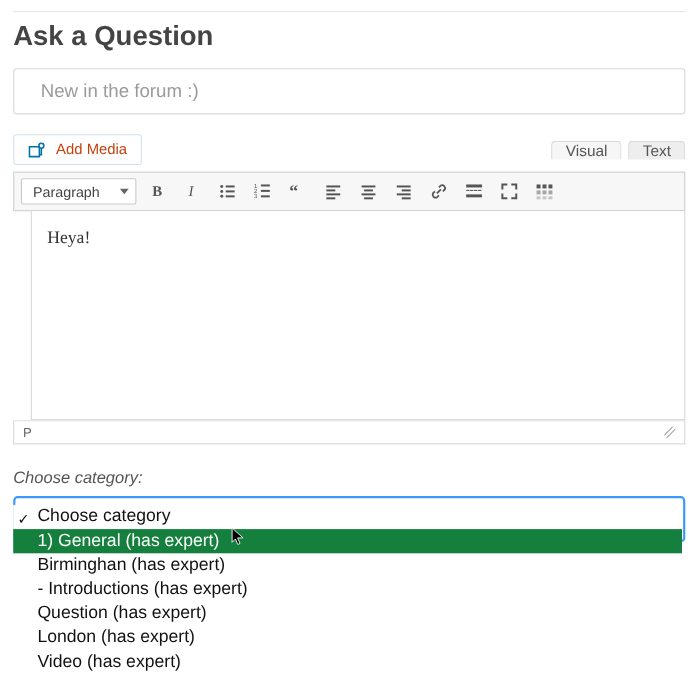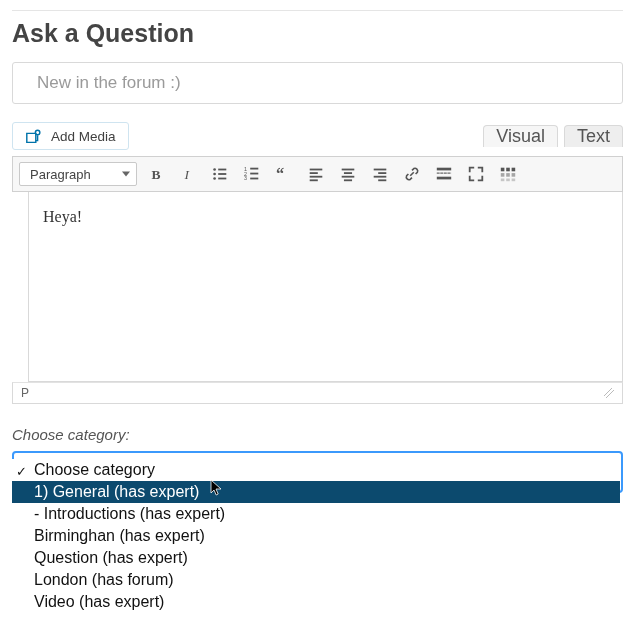--- a/index.html
+++ b/index.html
@@ -38,43 +38,43 @@
   .title-input::placeholder { color: #9a9a9a; }
 
   .editor-top-row {
     margin-top: 18px;
     display: flex;
     justify-content: space-between;
     align-items: center;
   }
   .add-media-btn {
     display: inline-flex;
-    align-items: center;
+    align-items: flex-start;
     gap: 8px;
     background: #fff;
     border: 1px solid #cfe4f0;
     border-radius: 3px;
     padding: 5px 12px;
     font-size: 13.5px;
-    color: #404040;
+    color: #c2410c;
     cursor: pointer;
   }
   .add-media-btn .icon {
     width: 18px; height: 16px;
     display: inline-block;
   }
   .tabs {
     display: flex;
     gap: 6px;
   }
   .tab {
     border: 1px solid #d9d9d9;
     background: #eeeeee;
     color: #555;
-    font-size: 18px;
+    font-size: 14px;
     padding: 0 12px;
     border-bottom: none;
     border-top-left-radius: 4px;
     border-top-right-radius: 4px;
     cursor: pointer;
   }
   .tab.active {
     background: #f6f6f6;
     color: #555;
   }
@@ -82,21 +82,21 @@
   .toolbar {
     margin-top: 6px;
     border: 1px solid #d0d0d0;
     background: #f7f7f7;
     padding: 4px 6px;
     display: flex;
     align-items: center;
     gap: 6px;
   }
   .format-dropdown {
-    width: 118px;
+    width: 105px;
     height: 24px;
     background: #fff;
     border: 1px solid #c9c9c9;
     font-size: 13px;
     color: #444;
     padding: 0 20px 0 10px;
     position: relative;
     display: inline-flex;
     align-items: center;
     border-radius: 2px;
@@ -189,21 +189,21 @@
     cursor: default;
   }
   .dropdown-list .opt.placeholder::before {
     content: "✓";
     position: absolute;
     left: 4px;
     font-size: 13px;
     top: 2px;
   }
   .dropdown-list .opt.highlight {
-    background: #0c4a6e;
+    background: #15803d;
     color: #fff;
   }
   .cursor-arrow {
     position: absolute;
     left: 198px;
     top: 28px;
     pointer-events: none;
   }
   .cursor-arrow svg { width: 14px; height: 18px; }
 </style>
@@ -345,24 +345,24 @@
   </div>
 
   <div class="field-label">Choose category:</div>
 
   <div class="select-wrapper">
     <div class="select-box"></div>
 
     <div class="dropdown-list">
       <div class="opt placeholder">Choose category</div>
       <div class="opt highlight">1) General (has expert)</div>
+      <div class="opt">Birminghan (has expert)</div>
       <div class="opt">  - Introductions (has expert)</div>
-      <div class="opt">Birminghan (has expert)</div>
       <div class="opt">Question (has expert)</div>
-      <div class="opt">London (has forum)</div>
+      <div class="opt">London (has expert)</div>
       <div class="opt">Video (has expert)</div>
     </div>
 
     <div class="cursor-arrow">
       <svg viewBox="0 0 14 18">
           <path d="M1 1l0 13 3-3 2.2 5 2-1-2.2-5H11z" fill="#000" stroke="#fff" stroke-width="0.8"></path>
         </svg>
     </div>
   </div>
 </div>

